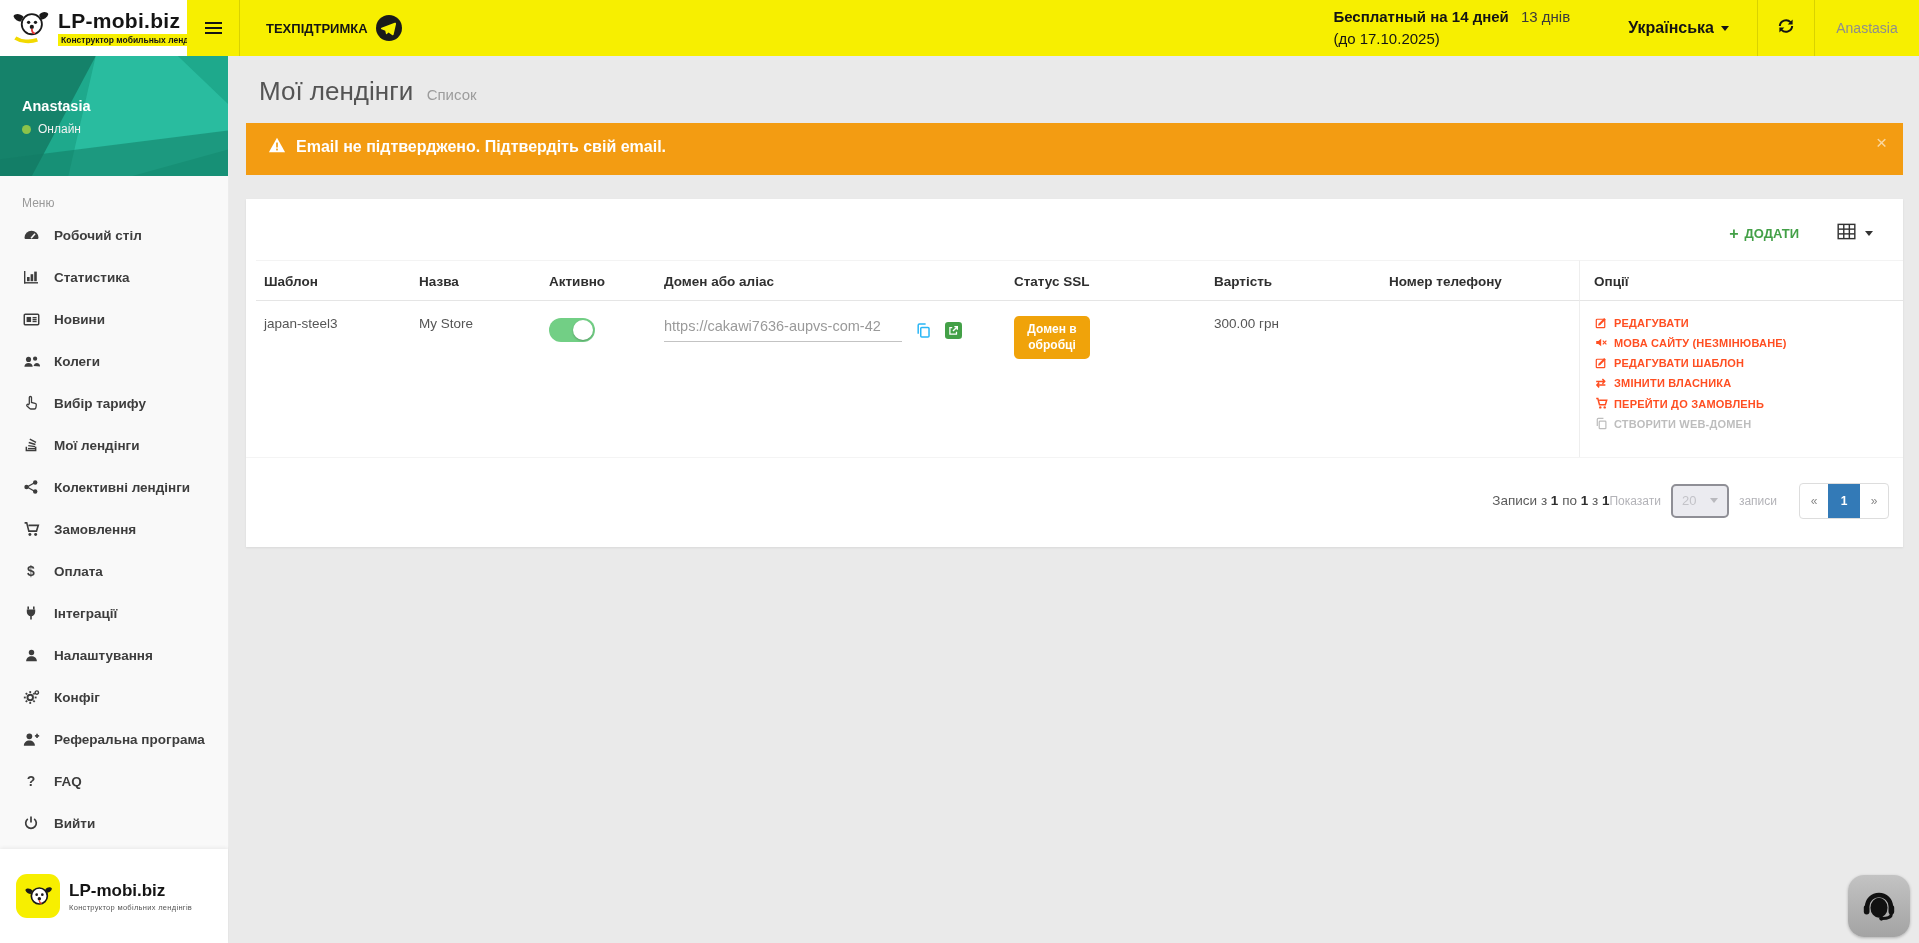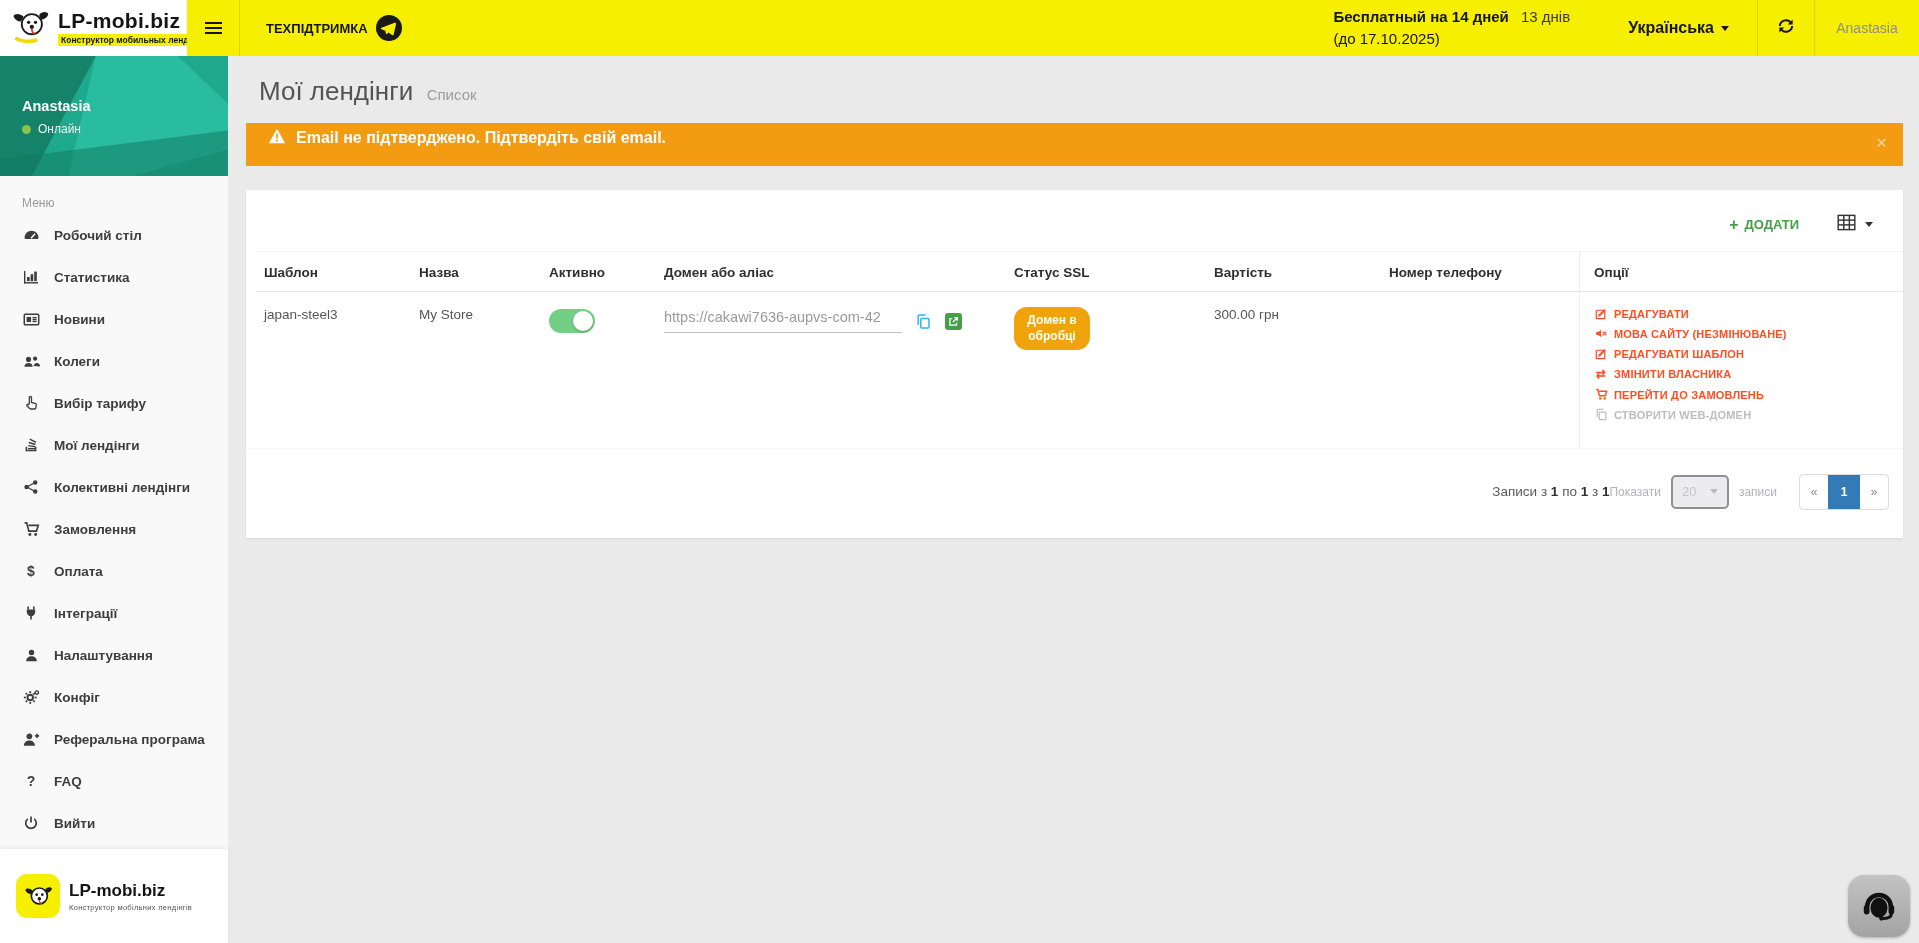--- a/index.html
+++ b/index.html
@@ -48,21 +48,21 @@
   .foot-logo-badge { width:44px; height:44px; background:#f7ef00; border-radius:11px; display:flex; align-items:center; justify-content:center; }
   .foot-title { font-size:17px; font-weight:bold; color:#141414; }
   .foot-sub { font-size:7.5px; color:#555; margin-top:2px; letter-spacing:.3px; }
 
   
   .main { flex:1; min-width:0; position:relative; background:#eaeaea; overflow:hidden; }
   .content-header { padding:20px 0 16px 30px; }
   .page-title { display:inline; font-size:26px; font-weight:400; color:#545454; }
   .page-subtitle { font-size:15px; color:#9c9c9c; margin-left:9px; }
 
-  .banner { margin:0 16px 24px 17px; background:#f39c12; color:#fff; padding:5px 22px 18px; position:relative; }
+  .banner { margin:0 16px 24px 17px; background:#f39c12; color:#fff; padding:14px 22px 18px; position:relative; }
   .banner-title { display:flex; align-items:center; gap:10px; font-weight:bold; font-size:16px; }
   .banner-line { margin-top:27px; font-size:13.5px; white-space:pre-wrap; }
   .banner-line a { color:#fff; text-decoration:underline; cursor:pointer; }
   .banner-close { position:absolute; top:10px; right:16px; font-size:19px; color:rgba(255,255,255,.6); cursor:pointer; line-height:1; }
 
   .card { margin:0 16px 0 17px; background:#fff; box-shadow:0 1px 2px rgba(0,0,0,.08); }
   .toolbar { display:flex; justify-content:flex-end; align-items:center; gap:38px; padding:24px 30px 16px 0; }
   .add-btn { display:flex; align-items:center; gap:6px; color:#43a047; font-weight:bold; font-size:13px; cursor:pointer; }
   .add-plus { font-size:16px; font-weight:bold; }
   .grid-btn { display:flex; align-items:center; gap:9px; cursor:pointer; color:#333; }
@@ -73,21 +73,21 @@
   .td { padding:15px 8px 20px; font-size:13.5px; color:#555; }
   .th.opt-col, .td.opt-col { border-left:1px solid #eee; padding-left:14px; }
 
   .toggle { width:46px; height:24px; border-radius:12px; background:#72cf85; position:relative; cursor:pointer; margin-top:2px; }
   .toggle .knob { position:absolute; top:2px; right:2px; width:20px; height:20px; border-radius:50%; background:#fff; box-shadow:0 1px 2px rgba(0,0,0,.25); }
 
   .domain-cell { display:flex; align-items:flex-start; gap:13px; }
   .domain-input { width:238px; border:none; border-bottom:1px solid #c3c3c3; background:transparent; color:#9a9a9a; font-size:14.5px; padding:2px 0 7px; font-family:"Liberation Sans",sans-serif; outline:none; }
   .icon-btn { cursor:pointer; display:flex; margin-top:6px; }
 
-  .ssl-badge { display:inline-block; background:#f0a30a; color:#fff; font-weight:bold; font-size:12px; line-height:1.3; padding:6px 10px; border-radius:13px; text-align:center; width:76px; }
+  .ssl-badge { display:inline-block; background:#f0a30a; color:#fff; font-weight:bold; font-size:12px; line-height:1.3; padding:6px 10px; border-radius:5px; text-align:center; width:76px; }
 
   .opt-link { display:flex; align-items:center; gap:6px; color:#ff4e21; font-size:11px; font-weight:bold; letter-spacing:.2px; margin-bottom:7px; cursor:pointer; white-space:nowrap; }
   .opt-link .oicon { display:flex; width:14px; justify-content:center; color:#ff4e21; font-size:12px; }
   .opt-link.disabled, .opt-link.disabled .oicon { color:#bdbdbd; cursor:default; }
 
   .card-footer { display:flex; justify-content:flex-end; align-items:center; padding:20px 14px 24px 18px; border-top:1px solid #f4f4f4; }
   .records { font-size:13.5px; color:#5a5a5a; white-space:pre-wrap; }
   .records b { color:#2f2f2f; }
   .pager-zone { display:flex; align-items:center; gap:10px; }
   .pager-label { color:#b3b3b8; font-size:12px; }

